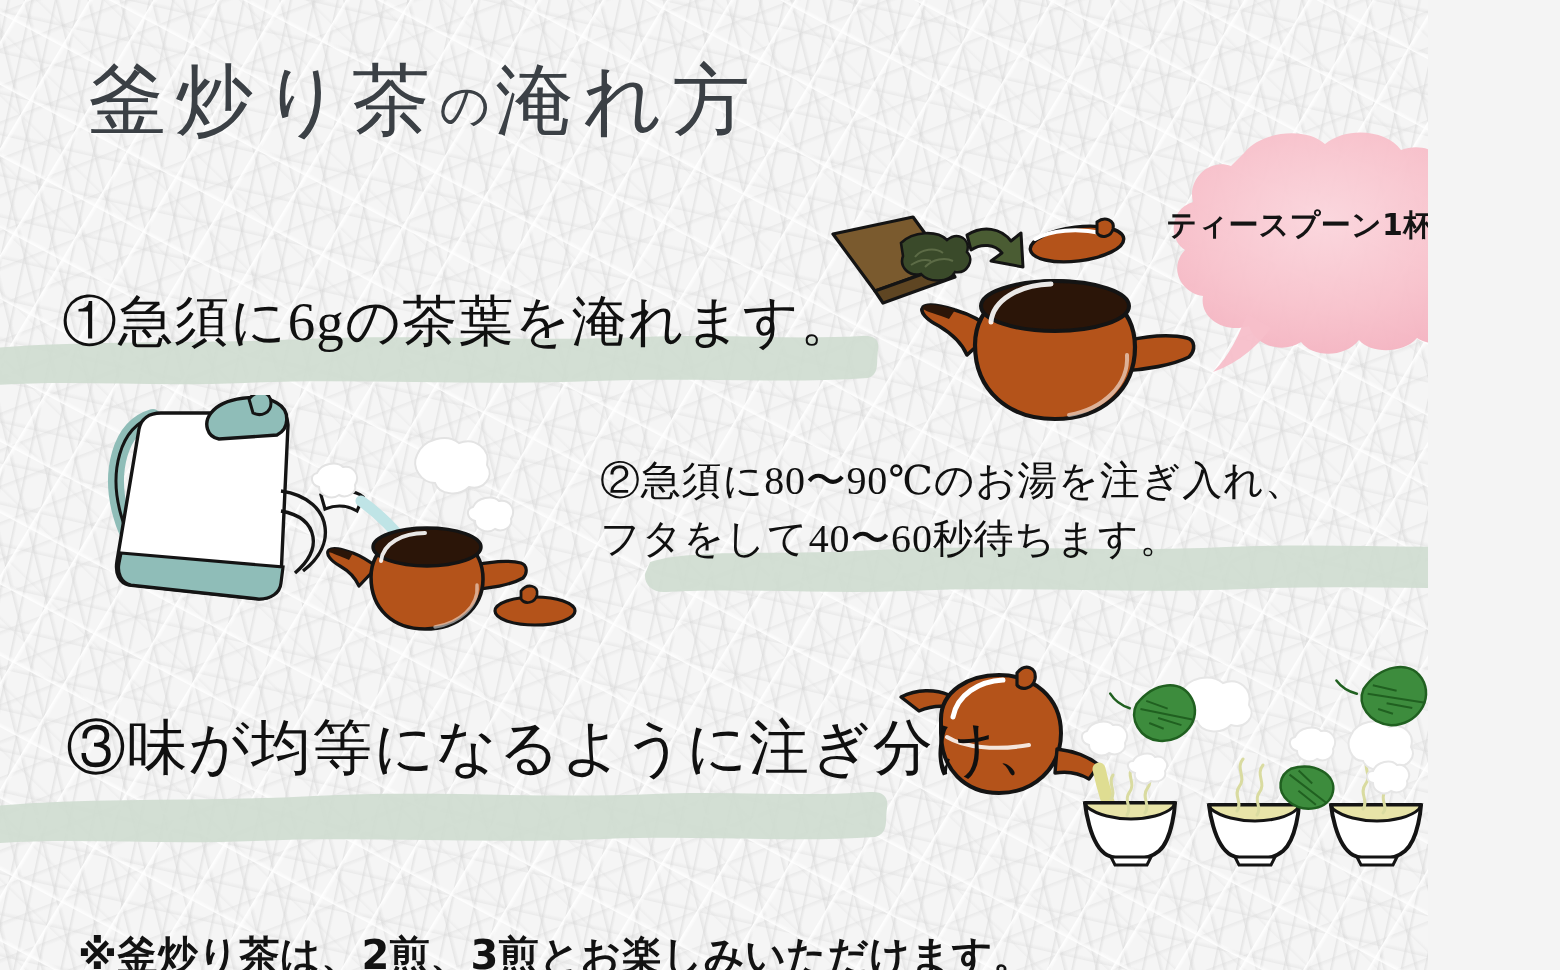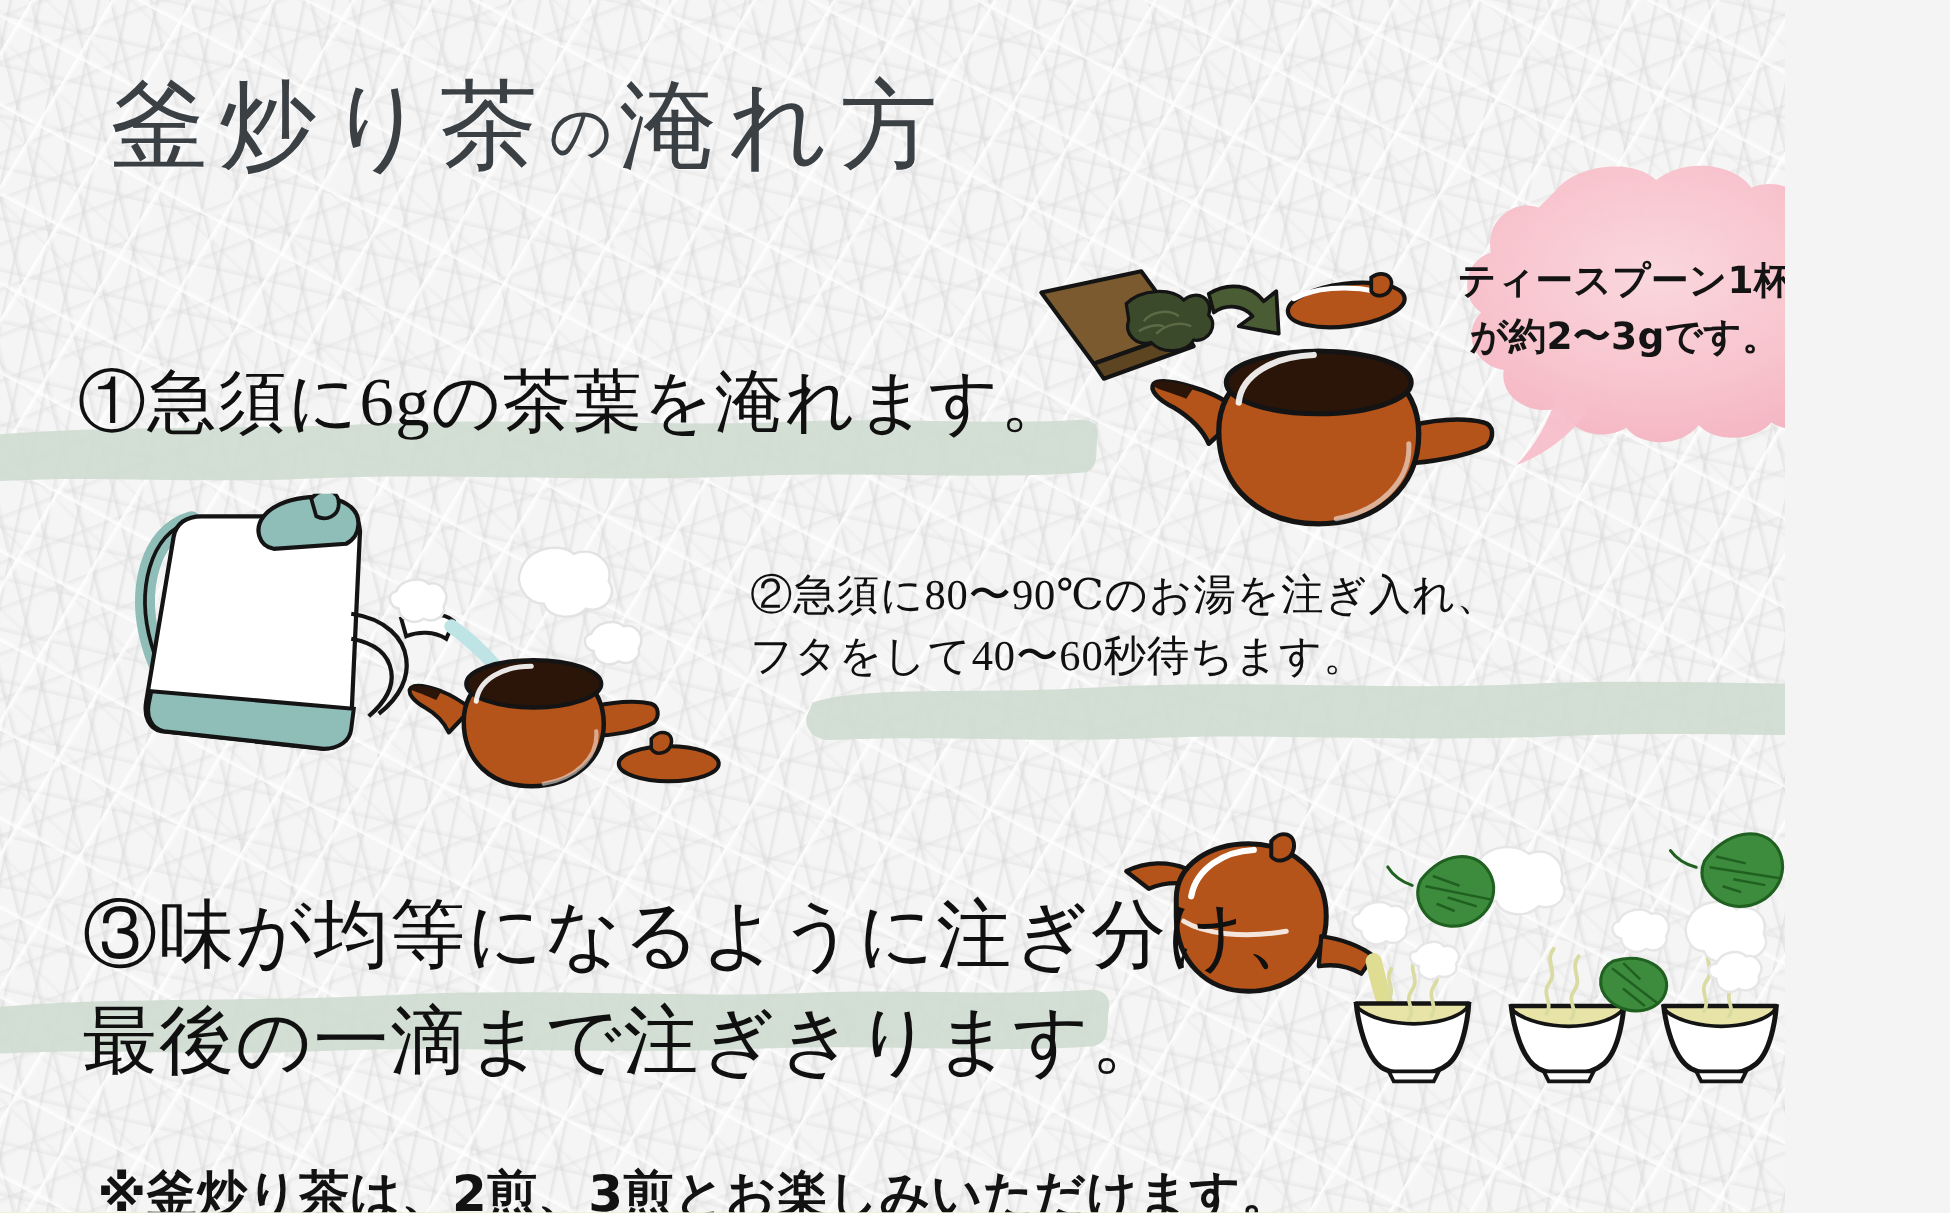--- a/index.html
+++ b/index.html
@@ -50,21 +50,21 @@
   .band svg{display:block;}
   
   .step{
     position:absolute;
     color:#101010;
     font-family:"Liberation Serif","DejaVu Serif",serif;
     letter-spacing:.02em;
     white-space:nowrap;
   }
   #step1-text{left:62px;top:294px;font-size:55px;line-height:1.0;}
-  #step2-text{left:600px;top:452px;font-size:34px;line-height:1.45;}
+  #step2-text{left:600px;top:452px;font-size:40px;line-height:1.45;}
   #step3-text{left:66px;top:706px;font-size:60px;line-height:1.42;}
   .note{
     position:absolute;left:78px;top:884px;
     color:#121212;
     font-family:"DejaVu Sans","Liberation Sans",sans-serif;
     font-size:40px;font-weight:700;letter-spacing:.01em;
     white-space:nowrap;
     margin-top:44px;
   }
   
@@ -155,21 +155,20 @@
       </defs>
       <path d="M110,24 C126,4 170,-2 190,16 C212,-2 252,2 266,22 C292,12 318,30 316,54
                C342,50 358,74 348,94 C368,102 372,130 354,144 C366,160 356,186 334,190
                C330,212 300,222 282,210 C268,226 236,226 224,212 C210,230 178,230 166,214
                C148,226 120,218 114,198 C90,206 64,190 68,168 C44,164 34,138 50,122
                C32,110 36,80 58,74 C52,52 74,30 96,38 Z" fill="url(#pinkgrad)" opacity="0.96"></path>
       <path d="M112,186 C104,206 96,226 78,244 C106,234 124,216 136,200 Z" fill="#f7bfca" opacity="0.95"></path>
     </svg>
     <div class="bubble-text">
       <div>ティースプーン1杯</div>
-      <div>が約2〜3gです。</div>
     </div>
   </div>
 
   <div class="step" id="step1-text">①急須に6gの茶葉を淹れます。</div>
 
   <svg class="art" style="left:95px;top:395px;" width="500" height="260" viewBox="0 0 500 260">
 
     <g>
       <path d="M58,22 C24,32 14,78 26,120 C32,142 42,154 52,158" fill="none" stroke="#8fbdb8" stroke-width="16" stroke-linecap="round"></path>
       <path d="M58,22 C24,32 14,78 26,120 C32,142 42,154 52,158" fill="none" stroke="#141414" stroke-width="3"></path>
@@ -280,18 +279,17 @@
     </g>
     <g>
       <path d="M494,22 C518,6 548,12 552,34 C556,58 530,76 506,66 C486,56 482,34 494,22 Z" fill="#3d8c3d" stroke="#206020" stroke-width="2.5" transform="rotate(-22 522 42)"></path>
       <path d="M496,28 L546,58 M504,22 L524,36 M510,44 L532,58 M500,46 L512,56" fill="none" stroke="#206020" stroke-width="2" transform="rotate(-22 522 42)"></path>
       <path d="M486,24 C478,18 474,12 472,4" fill="none" stroke="#206020" stroke-width="2.5" stroke-linecap="round" transform="rotate(-22 522 42)"></path>
     </g>
   </svg>
 
   <div class="step" id="step3-text">
     <div>③味が均等になるように注ぎ分け、</div>
-    <div>最後の一滴まで注ぎきります。</div>
   </div>
 
   <div class="note">※釜炒り茶は、2煎、3煎とお楽しみいただけます。</div>
 
 </div>
 
 </body></html>

